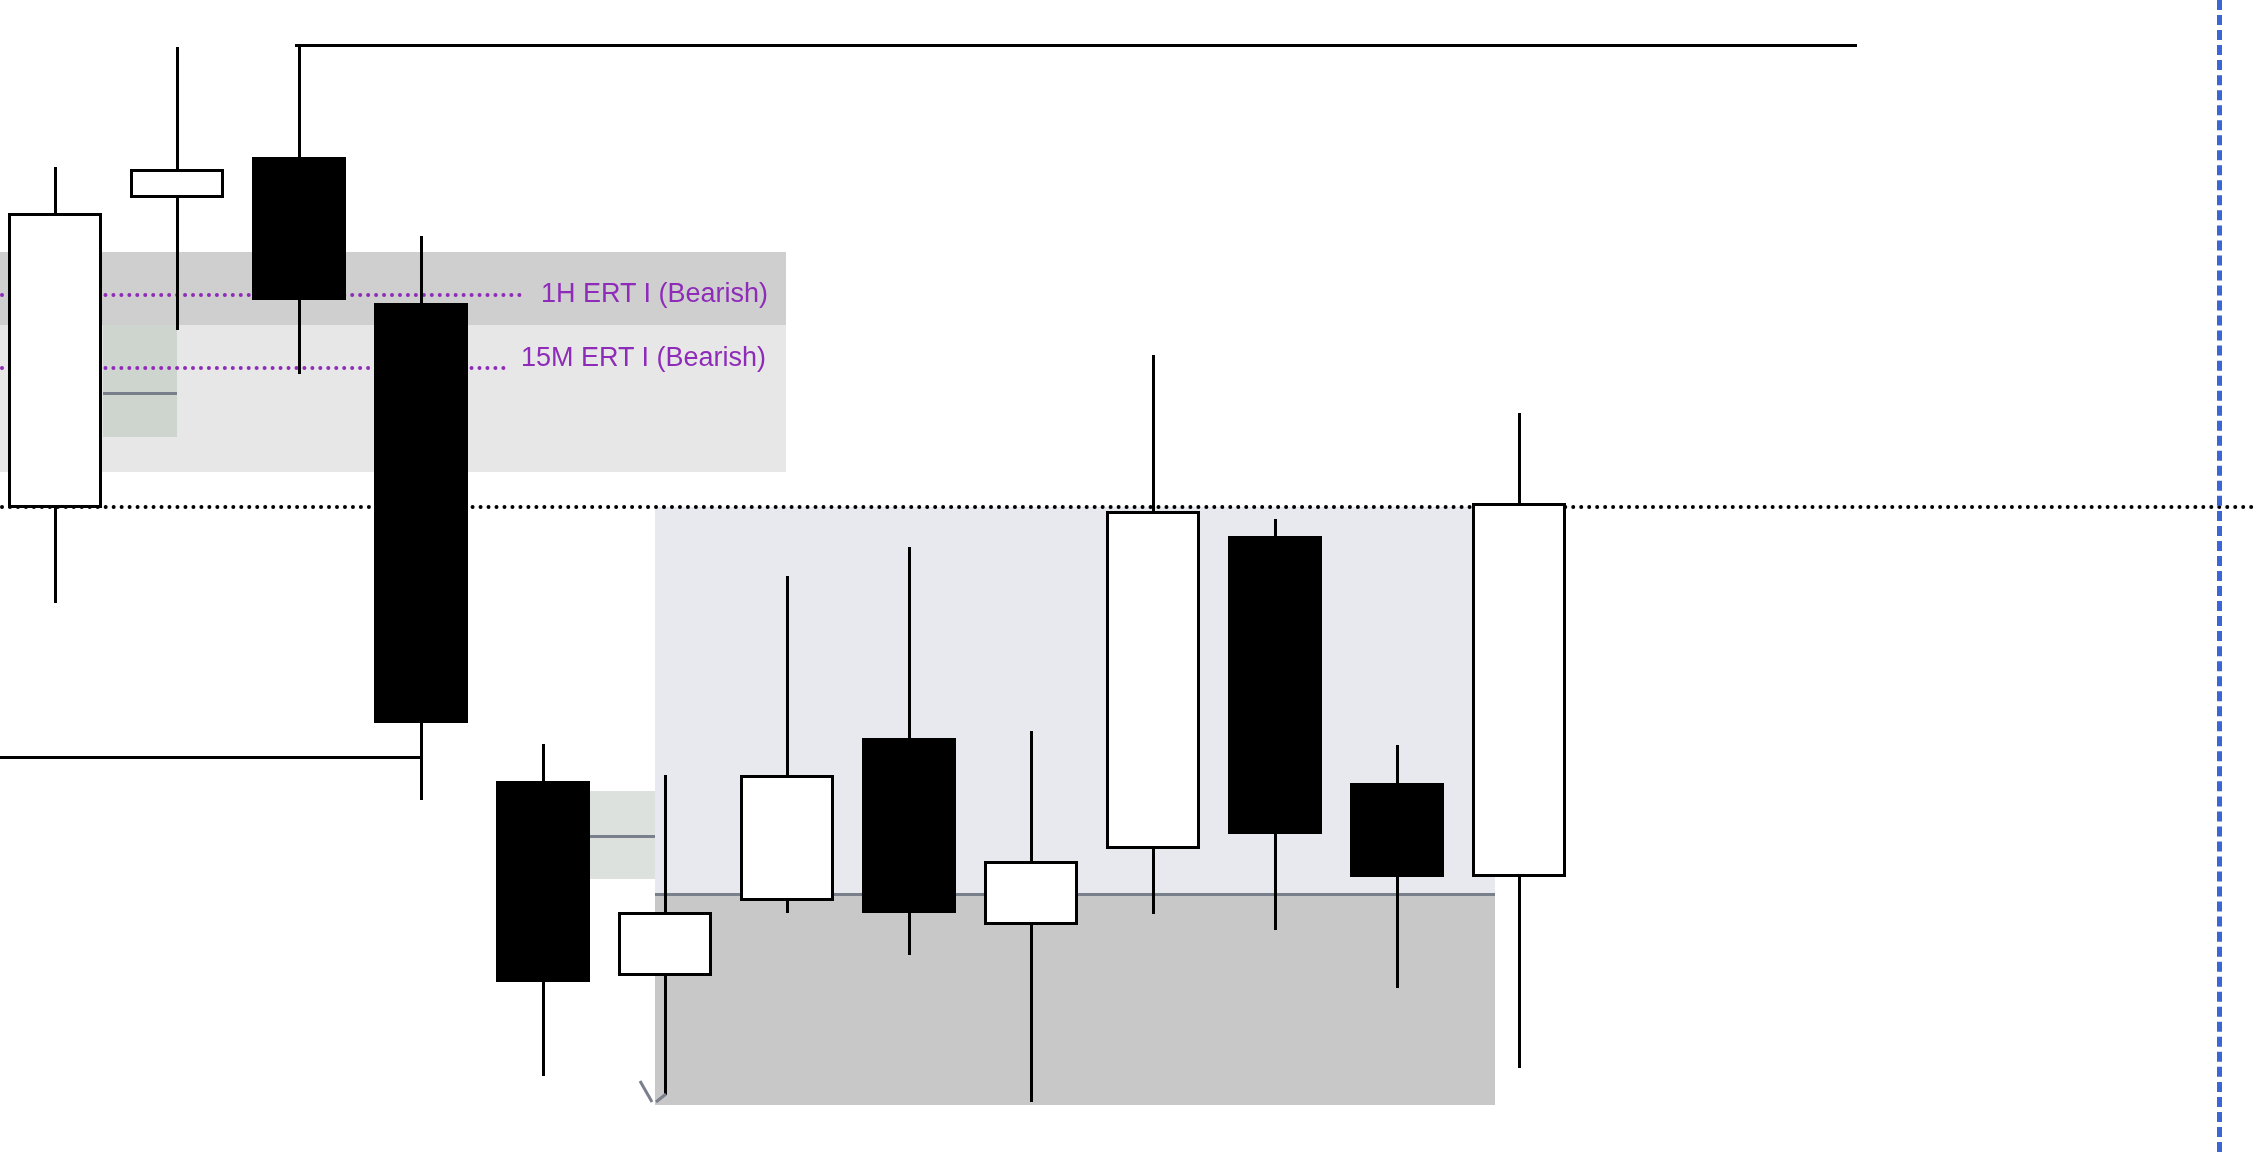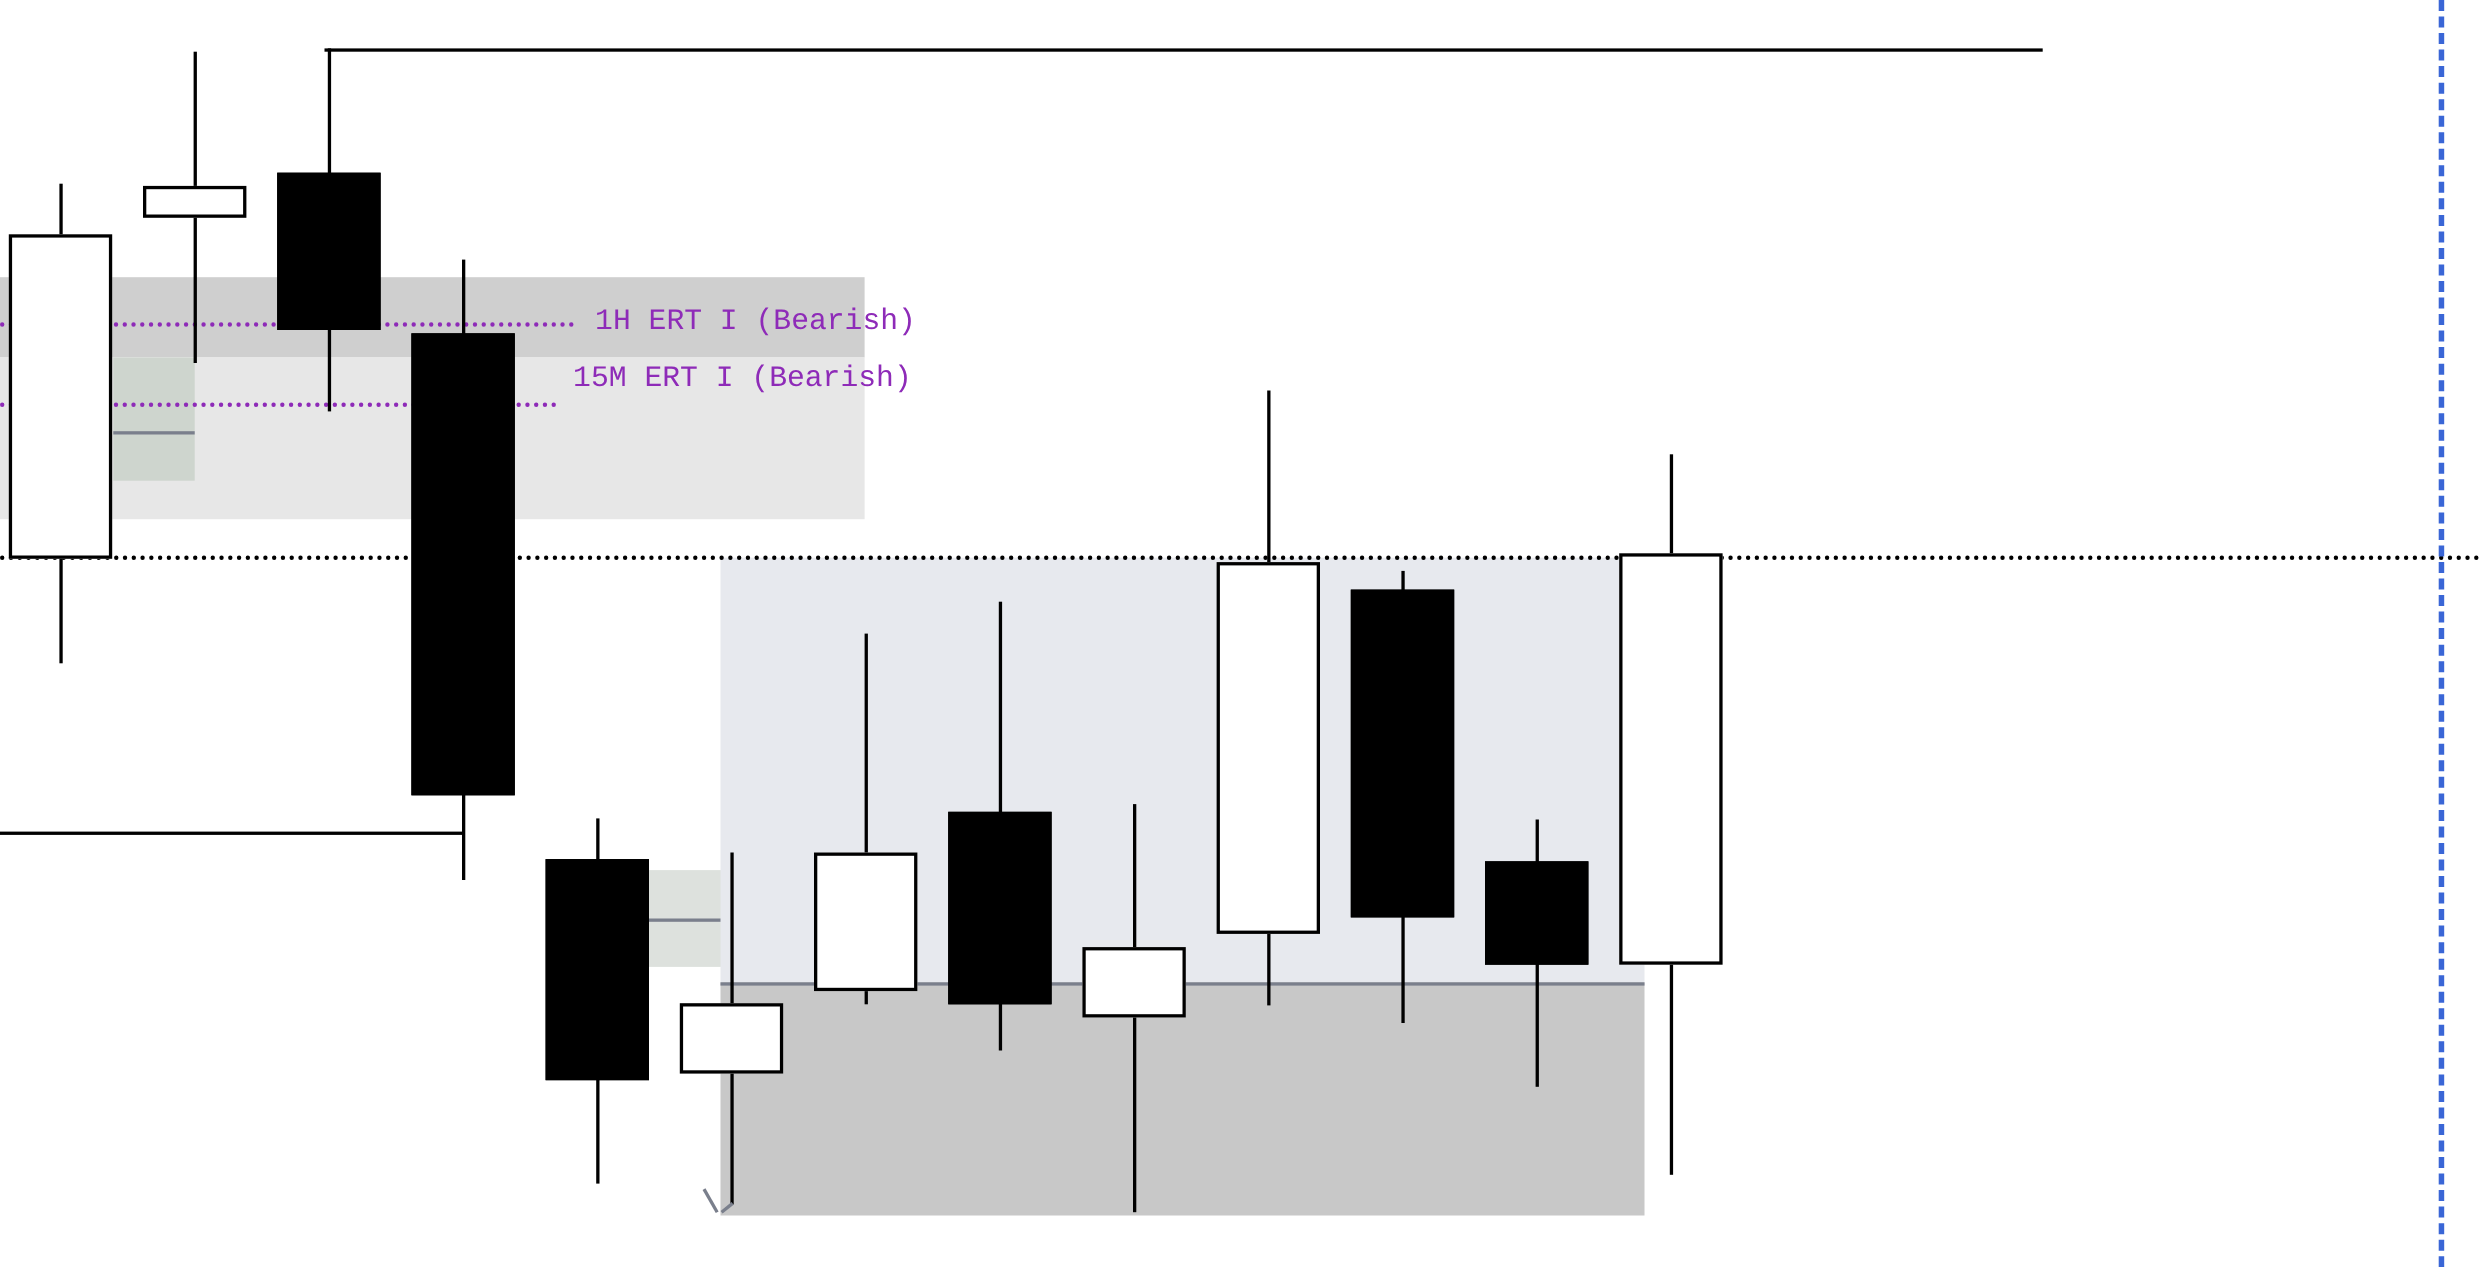--- a/index.html
+++ b/index.html
@@ -19,21 +19,21 @@
   .body.bear{background:#000000;}
   .body.bull{background:#ffffff;}
   .hline{position:absolute;height:3px;background:#000000;}
   .dotline{position:absolute;height:0;border-top:4px dotted #000000;}
   .purple-dot{position:absolute;height:0;border-top:4px dotted #8e2bb8;}
   .vdash{position:absolute;width:0;border-left:5px dashed #3a66d6;}
   .lbl{
     position:absolute;
     color:#8e2bb8;
     font-size:27px;
-    font-family:Liberation Mono, monospace;
+    font-family:Liberation Sans, sans-serif;
     white-space:nowrap;
     line-height:1;
   }
   .boxline{position:absolute;background:#7a7f8c;height:3px;}
   .arrow{position:absolute;}
 </style>
 </head>
 <body>
 
 <div id="chart">
@@ -112,15 +112,15 @@
       <div class="body bull" style="left:1472px;top:503px;width:94px;height:374px;"></div>
     </div>
   </div>
 
   <svg class="arrow" style="left:638px;top:1080px;" width="34" height="30" viewBox="0 0 34 30">
     <path d="M2 1 L14 22" stroke="#7a7f8c" stroke-width="3" fill="none"></path>
     <path d="M28 14 L18 22" stroke="#7a7f8c" stroke-width="3" fill="none"></path>
   </svg>
 
   <div class="lbl" style="left:541px;top:280px;">1H ERT I (Bearish)</div>
-  <div class="lbl" style="left:521px;top:332px;">15M ERT I (Bearish)</div>
+  <div class="lbl" style="left:521px;top:344px;">15M ERT I (Bearish)</div>
 
 </div>
 
 </body></html>

